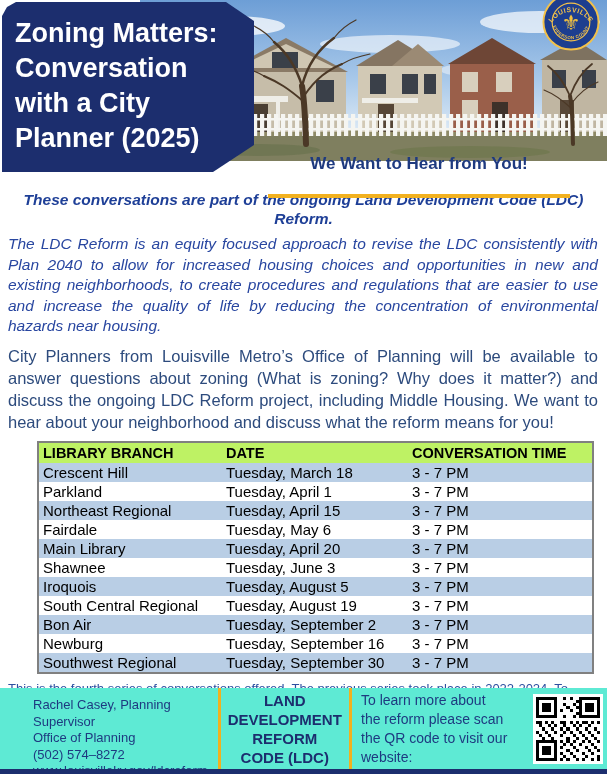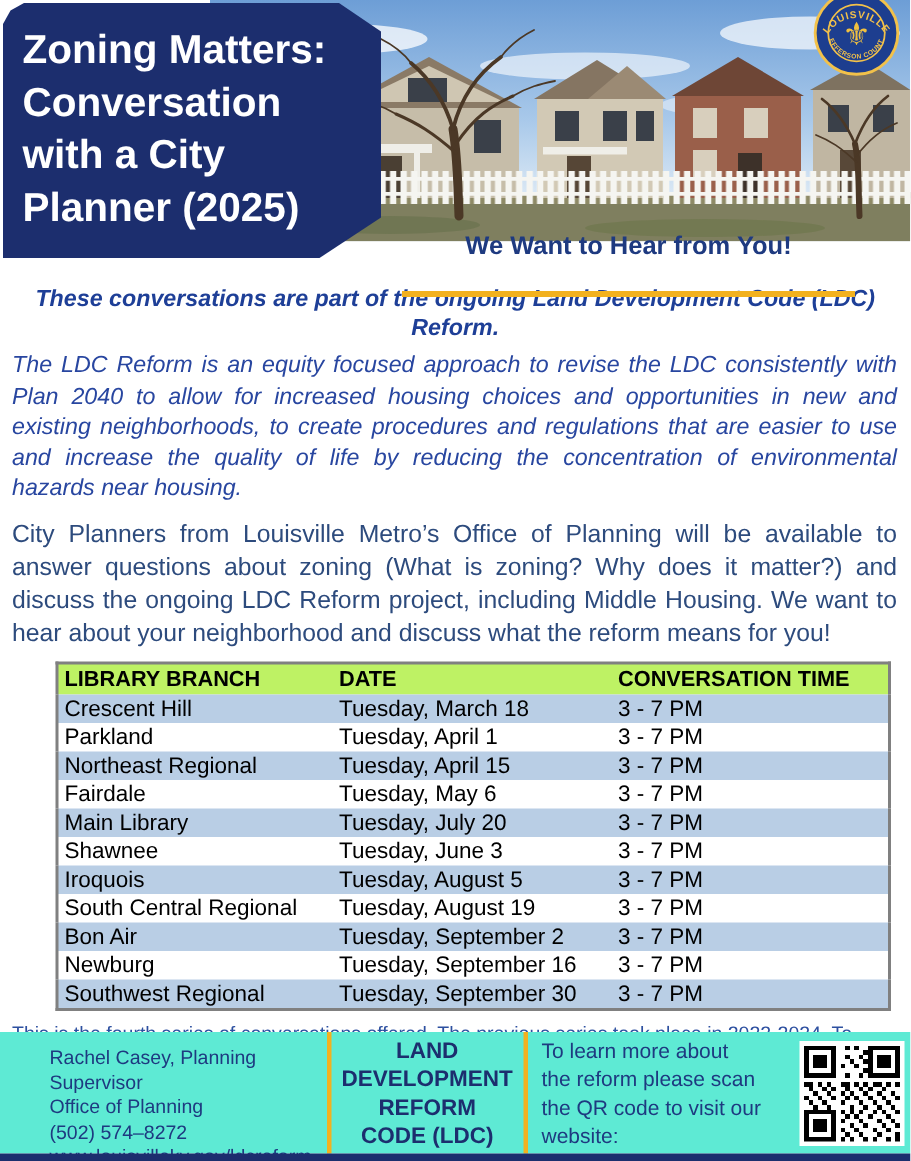--- a/index.html
+++ b/index.html
@@ -224,21 +224,21 @@
         <td>Tuesday, April 15</td>
         <td>3 - 7 PM</td>
       </tr>
     <tr>
         <td>Fairdale</td>
         <td>Tuesday, May 6</td>
         <td>3 - 7 PM</td>
       </tr>
     <tr>
         <td>Main Library</td>
-        <td>Tuesday, July 20</td>
+        <td>Tuesday, April 20</td>
         <td>3 - 7 PM</td>
       </tr>
     <tr>
         <td>Shawnee</td>
         <td>Tuesday, June 3</td>
         <td>3 - 7 PM</td>
       </tr>
     <tr>
         <td>Iroquois</td>
         <td>Tuesday, August 5</td>

